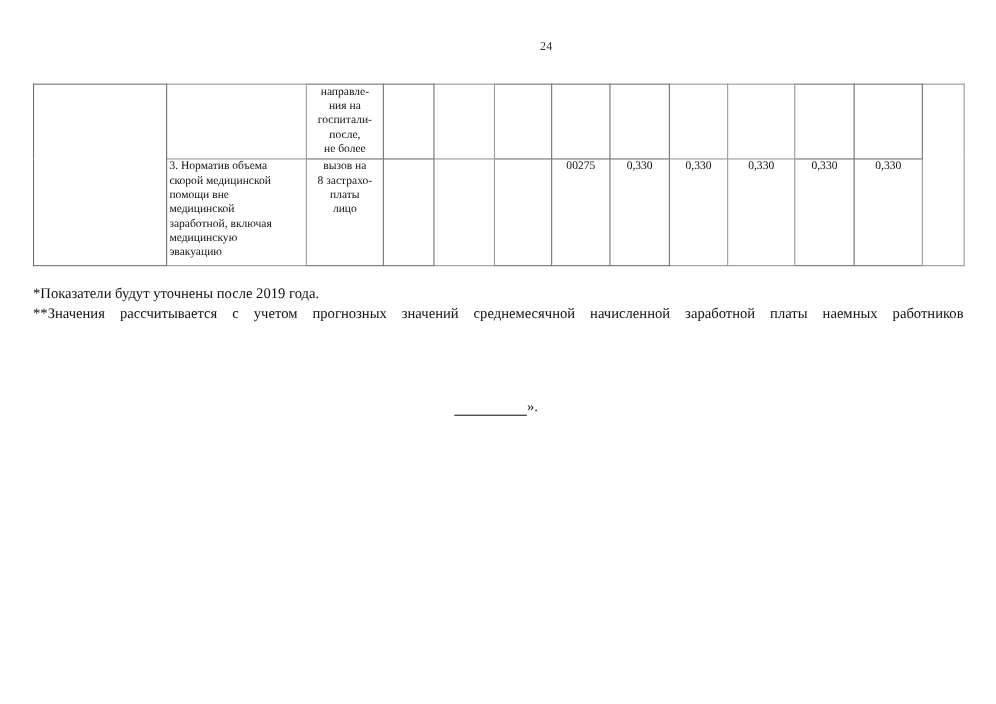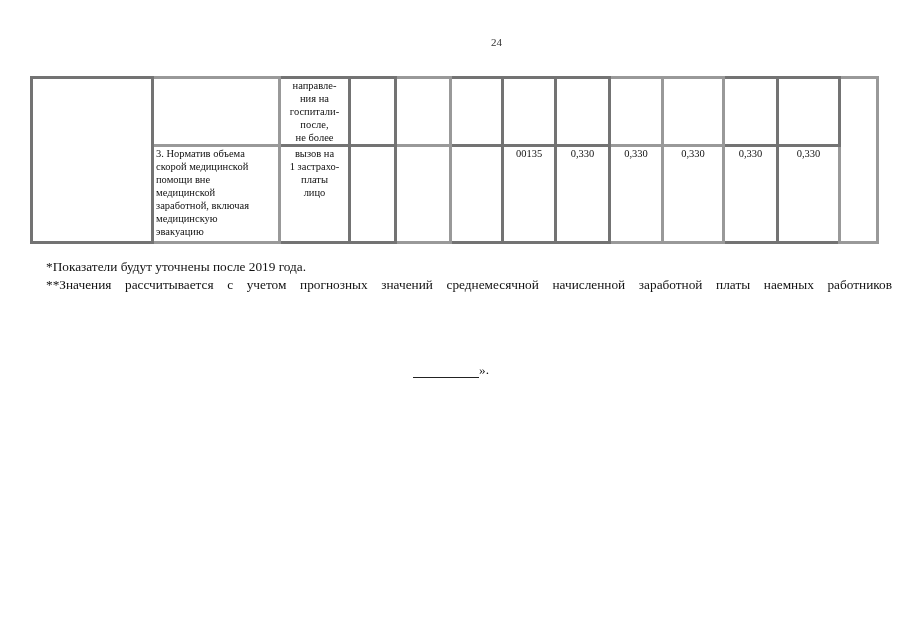--- a/index.html
+++ b/index.html
@@ -2,25 +2,25 @@
 <html><head>
 <meta charset="utf-8">
 <style>
   html, body { margin:0; padding:0; background:#ffffff; }
   body { width:905px; height:640px; position:relative; overflow:hidden;
          font-family:"Liberation Serif", "DejaVu Serif", serif; color:#111; }
   .page-number { position:absolute; top:36px; left:0; width:905px; text-align:center;
                  font-size:11px; color:#333;margin-left:44px; }
   table.data { position:absolute; left:30px; top:76px; border-collapse:collapse;
                table-layout:fixed; font-size:10.5px; line-height:13px; }
-  table.data td { border:3px solid #737373; vertical-align:top; padding:0 2px; overflow:hidden; }
+  table.data td { border:1px solid #737373; vertical-align:top; padding:0 2px; overflow:hidden; }
   table.data td.lt { border-color:#999; }
   .c { text-align:center; }
   .num { text-align:center; padding-top:1px; }
-  .notes { position:absolute; left:30px; top:258px; width:846px; font-size:13.3px; line-height:18px;margin-left:16px; }
+  .notes { position:absolute; left:30px; top:258px; width:846px; font-size:13.3px; line-height:18px; }
   .notes p { margin:0; text-align:justify; }
   .notes .just { text-align-last:justify; }
   .closing { position:absolute; left:413px; top:362px; font-size:13.3px; }
   .closing .line { display:inline-block; width:66px; border-bottom:1px solid #222; height:12px; vertical-align:bottom; }
 </style>
 </head>
 <body>
 
 <div class="page-number">24</div>
 
@@ -67,28 +67,28 @@
       <div>3. Норматив объема</div>
       <div>скорой медицинской</div>
       <div>помощи вне</div>
       <div>медицинской</div>
       <div>заработной, включая</div>
       <div>медицинскую</div>
       <div>эвакуацию</div>
     </td>
     <td class="c">
       <div>вызов на</div>
-      <div>1 застрахо-</div>
+      <div>8 застрахо-</div>
       <div>платы</div>
       <div>лицо</div>
     </td>
     <td class="num"></td>
     <td class="num lt"></td>
     <td class="num"></td>
-    <td class="num">00135</td>
+    <td class="num">00275</td>
     <td class="num">0,330</td>
     <td class="num lt">0,330</td>
     <td class="num lt">0,330</td>
     <td class="num">0,330</td>
     <td class="num">0,330</td>
   </tr>
 </tbody>
   </table>
 
 <div class="notes">

